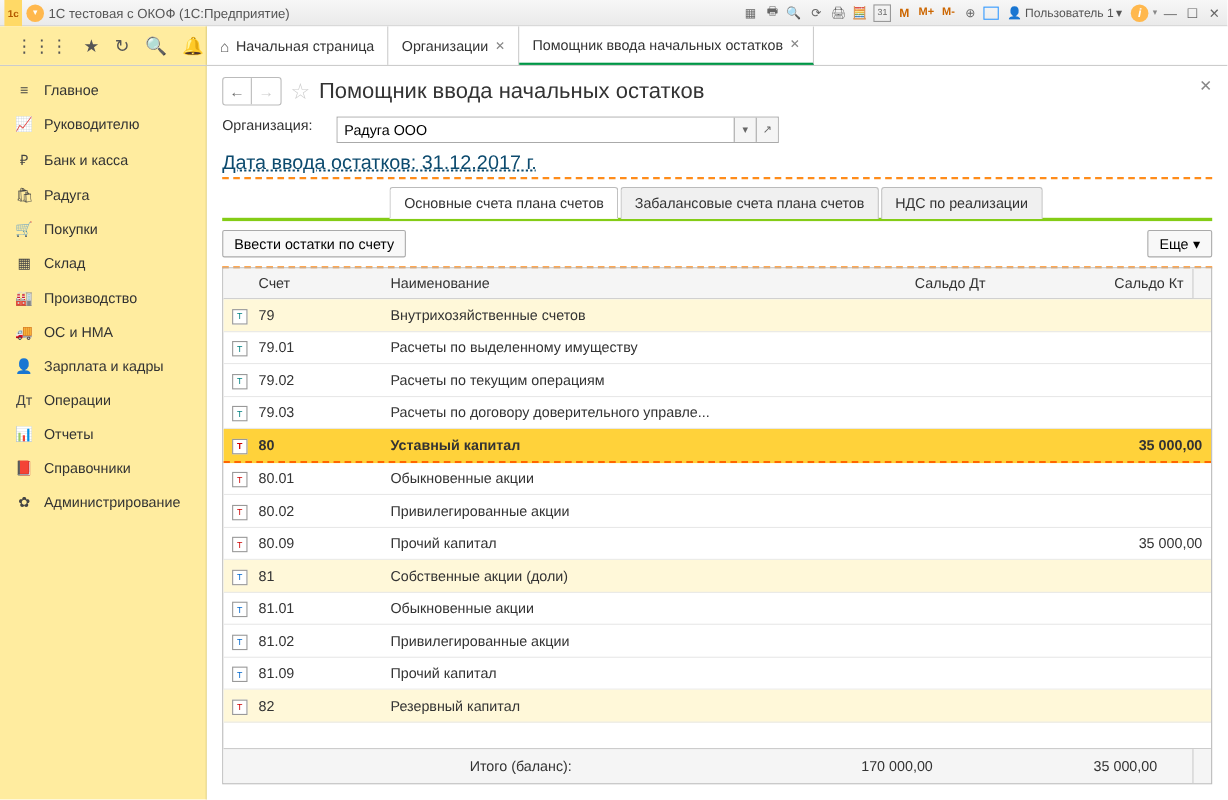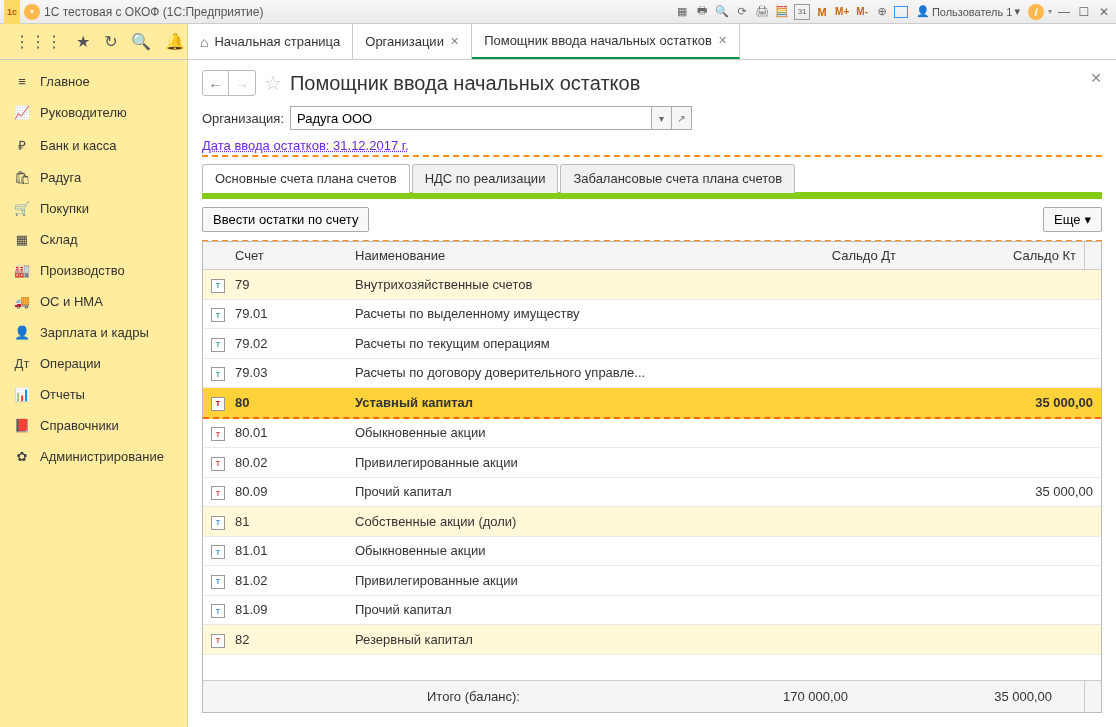--- a/index.html
+++ b/index.html
@@ -34,28 +34,28 @@
 
 .content { flex:1; display:flex; flex-direction:column; background:#fff; padding:10px 14px 14px 14px; position:relative; overflow:hidden;}
 .content-header { display:flex; align-items:center; gap:8px; margin-bottom:10px;}
 .navbtns { display:flex; border:1px solid #bbb; border-radius:3px; overflow:hidden;}
 .navbtns div { width:26px; height:24px; display:flex; align-items:center; justify-content:center; font-size:14px; color:#666; border-right:1px solid #bbb;}
 .navbtns div:last-child { border-right:none; color:#ccc;}
 .star { font-size:20px; color:#ccc; }
 .page-title { font-size:20px; color:#333; }
 .close-page { position:absolute; right:14px; top:10px; font-size:14px; color:#888;}
 
-.field-row { display:flex; align-items:center; gap:6px; margin-bottom:8px; font-size:13px;}
+.field-row { display:flex; align-items:flex-start; gap:22px; margin-bottom:8px; font-size:13px;}
 .combo { display:flex; border:1px solid #aaa; height:24px; }
 .combo input { border:none; padding:0 6px; width:360px; font-size:13px; outline:none;}
 .combo .cbtn { width:20px; border-left:1px solid #aaa; display:flex; align-items:center; justify-content:center; font-size:10px; color:#666; background:#f5f5f5;}
 
-.date-link { color:#6d28d9; font-size:13px; text-decoration:underline dotted; border-bottom:2px dashed #ff8c1a; padding-bottom:2px; display:inline-block; margin-bottom:6px;}
-
-.tabset { display:flex; border-bottom:7px solid #84cc16; }
+.date-link { color:#0c4a6e; font-size:18px; text-decoration:underline dotted; border-bottom:2px dashed #ff8c1a; padding-bottom:2px; display:inline-block; margin-bottom:6px;}
+
+.tabset { display:flex; border-bottom:3px solid #84cc16;justify-content:center; }
 .tabset .tab { padding:6px 12px; font-size:13px; border:1px solid #bbb; border-bottom:none; margin-right:2px; background:#f0f0f0; border-radius:3px 3px 0 0; position:relative; top:1px;}
 .tabset .tab.active { background:#fff; border-bottom:1px solid #fff;}
 
 .cmdbar { display:flex; padding:8px 0; gap:16px; align-items:center; border-bottom: 2px dashed #ff8c1a;}
 .btn { border:1px solid #aaa; background:#f8f8f8; padding:4px 10px; font-size:13px; border-radius:2px;}
 .btn.more { margin-left:auto; display:flex; align-items:center; gap:4px;}
 
 .table-wrap { flex:1; border:1px solid #bbb; display:flex; flex-direction:column; overflow:hidden; margin-top:-1px;}
 .thead { display:flex; background:#f5f5f5; border-bottom:1px solid #ccc; font-size:13px; }
 .thead div, .trow div { padding:6px 8px; }
@@ -205,22 +205,22 @@
         <input value="Радуга ООО" style="">
         <div class="cbtn">▾</div>
         <div class="cbtn">↗</div>
       </div>
     </div>
 
     <a class="date-link">Дата ввода остатков: 31.12.2017 г.</a>
 
     <div class="tabset">
       <div class="tab active">Основные счета плана счетов</div>
+      <div class="tab">Забалансовые счета плана счетов</div>
       <div class="tab">НДС по реализации</div>
-      <div class="tab">Забалансовые счета плана счетов</div>
     </div>
 
     <div class="cmdbar">
       <button class="btn">Ввести остатки по счету</button>
       <button class="btn more">
           <span>Еще</span> 
           <span>▾</span>
         </button>
     </div>
 

